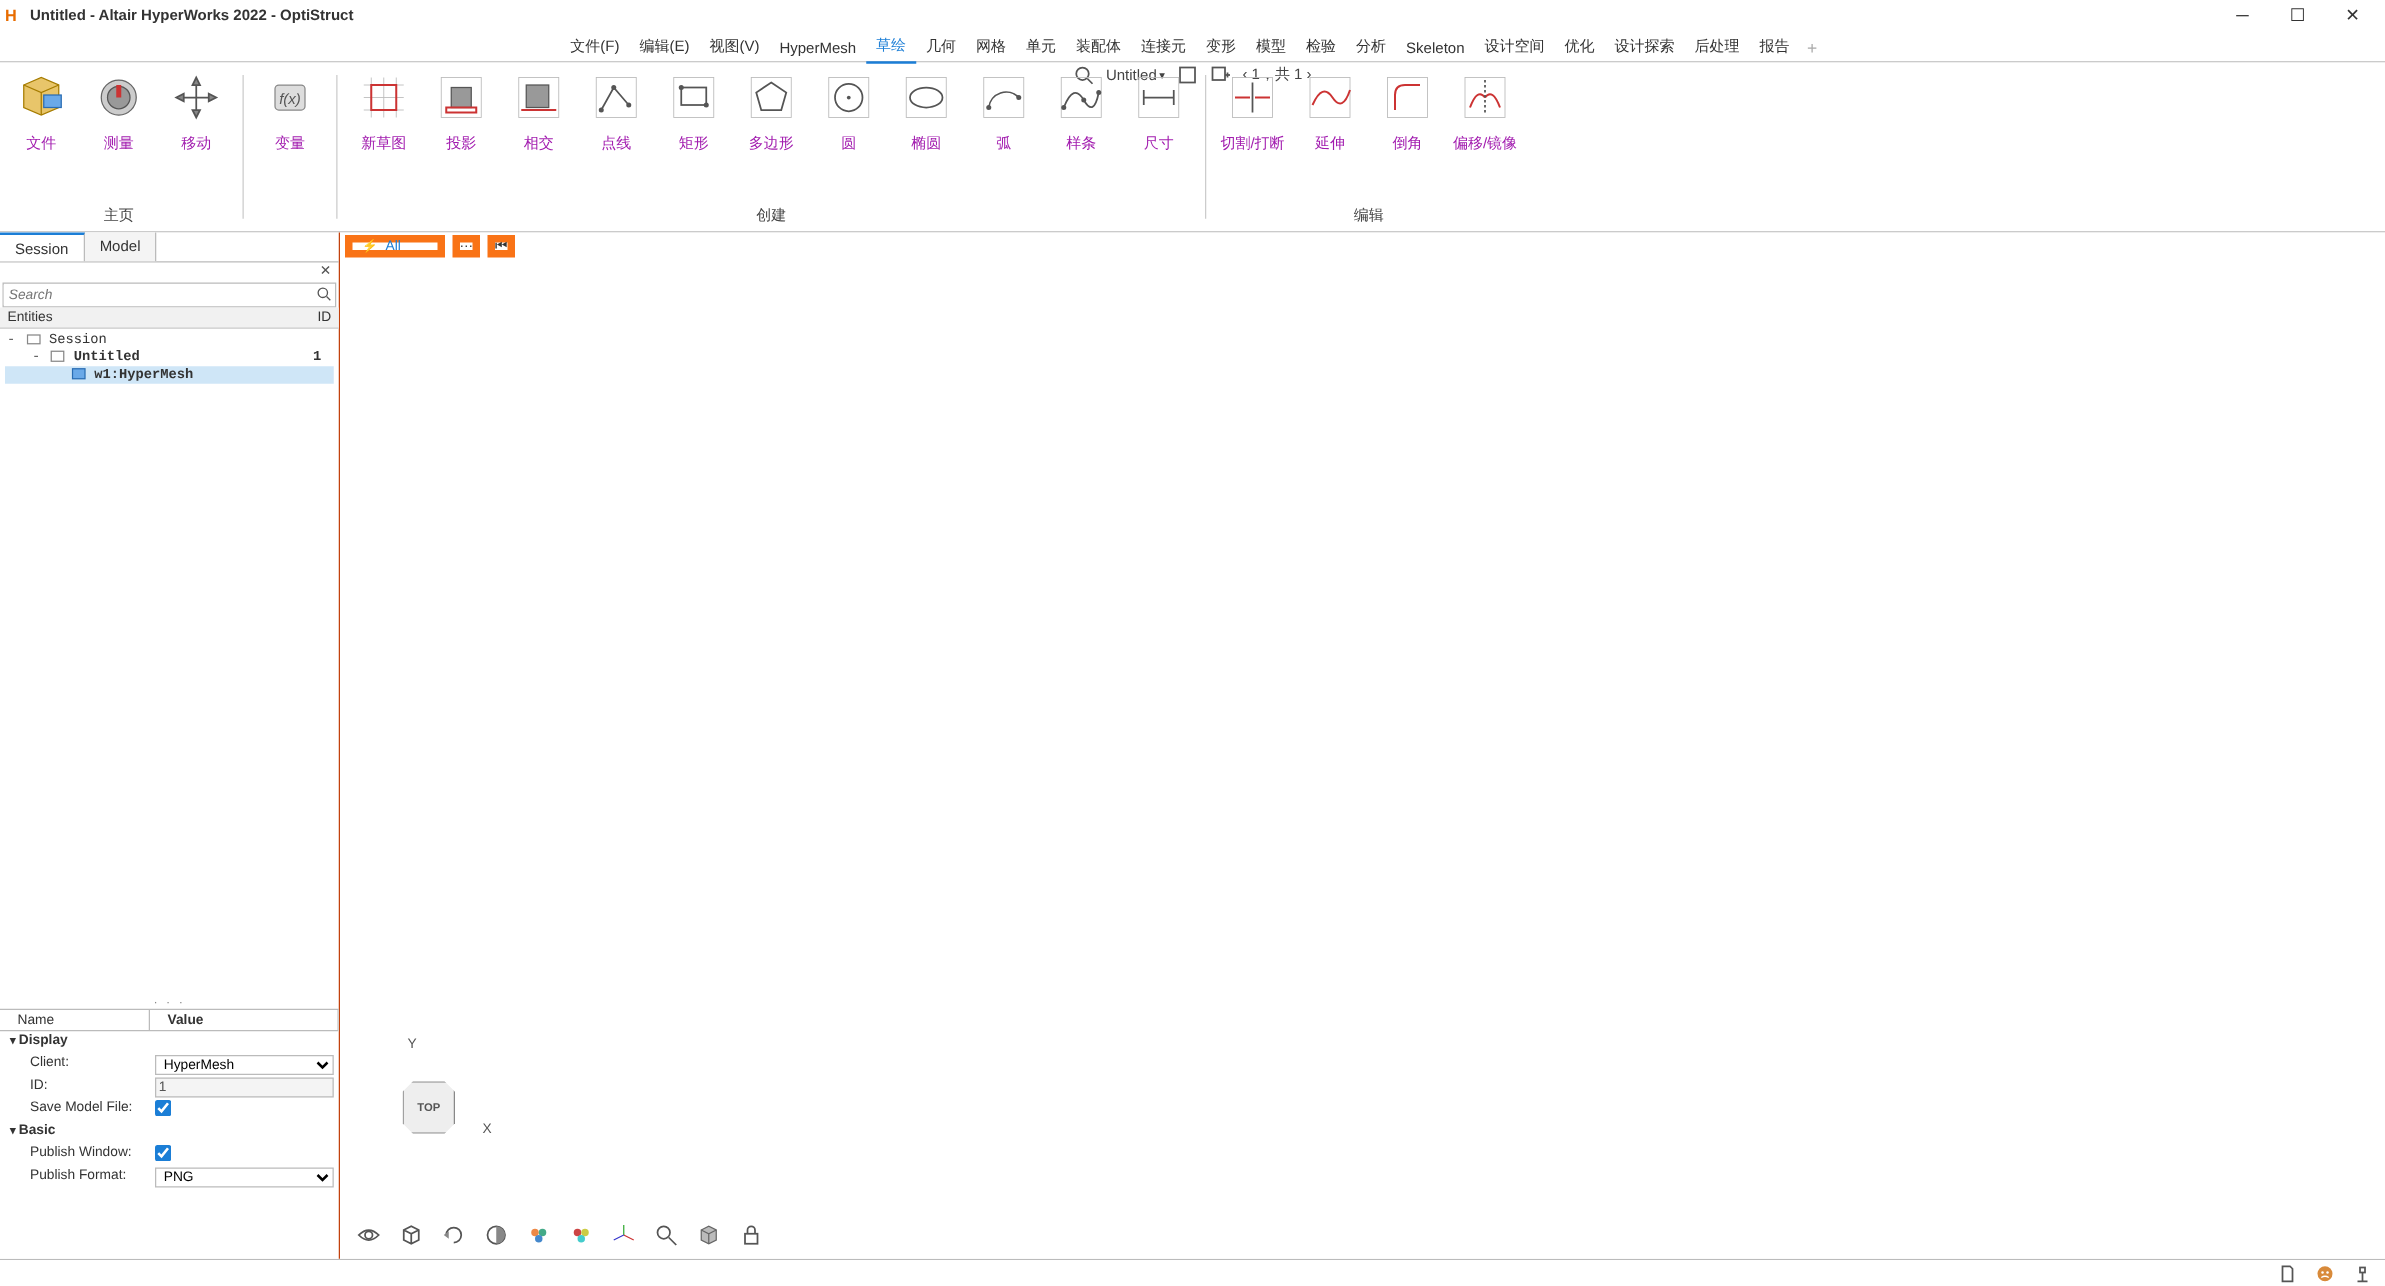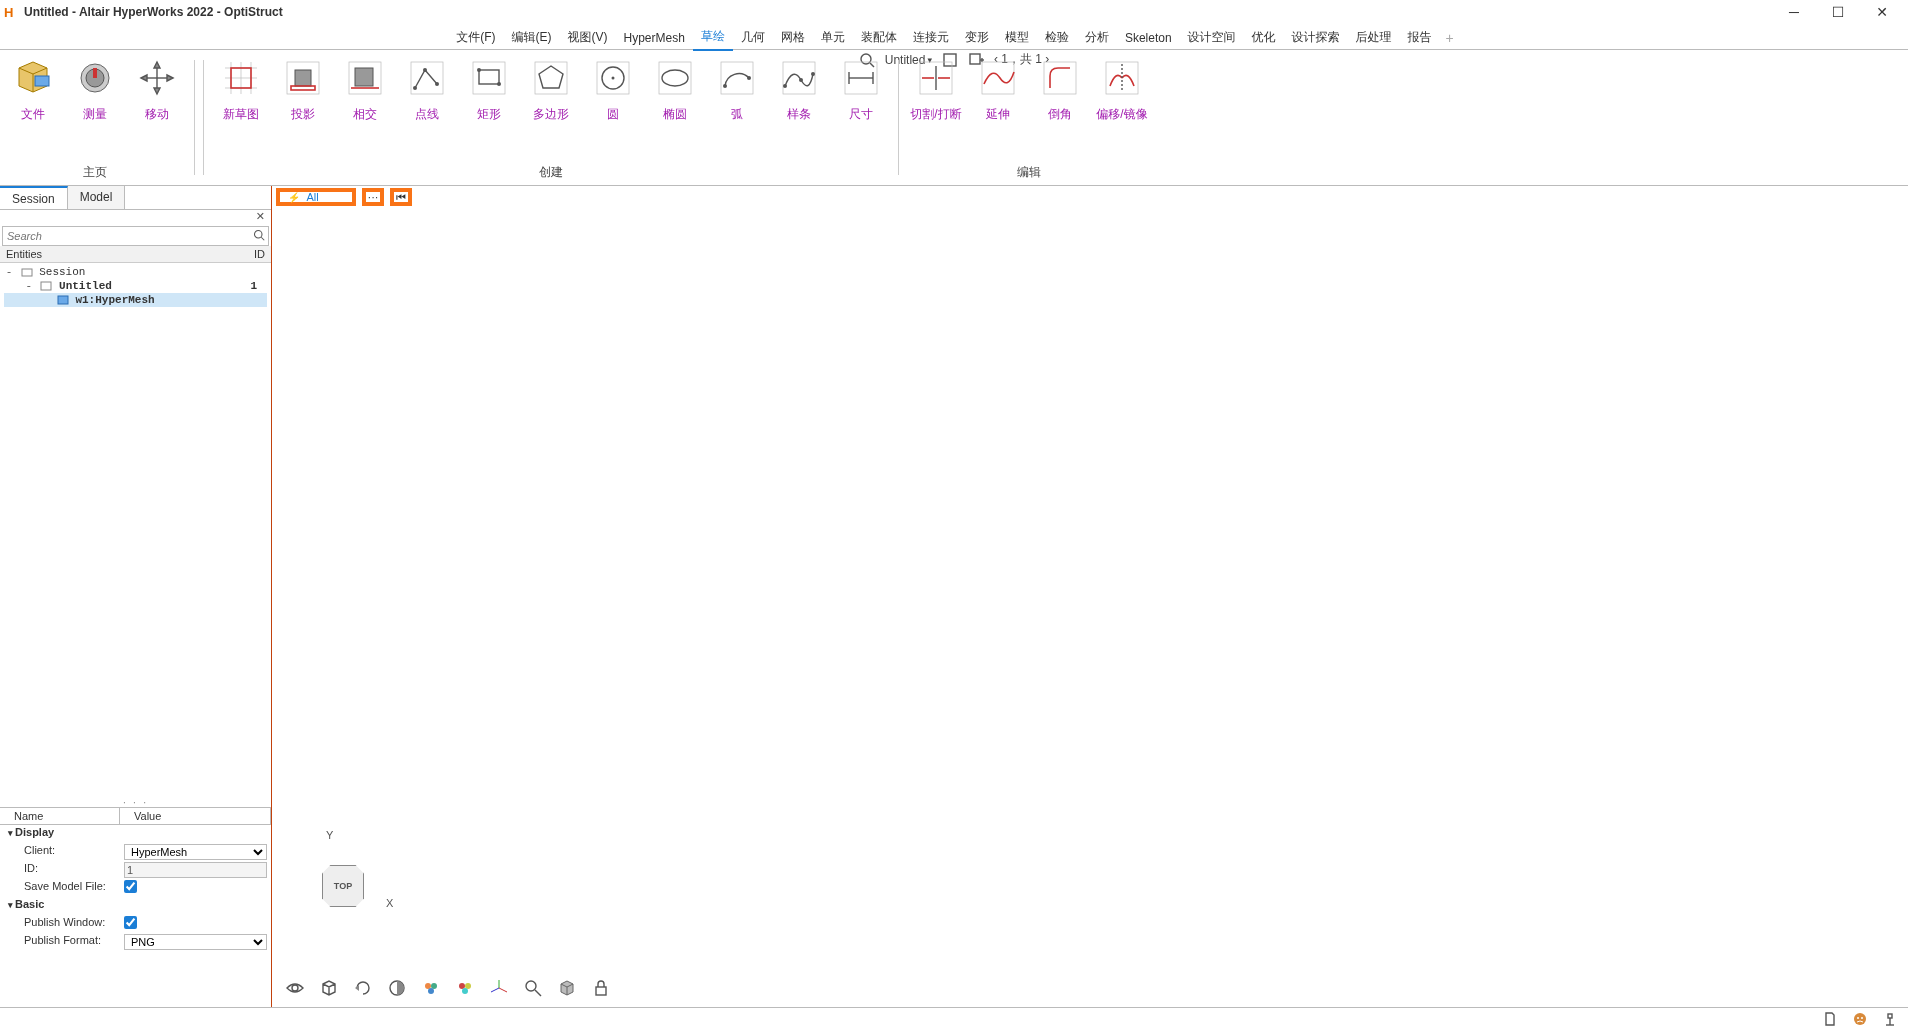--- a/index.html
+++ b/index.html
@@ -236,21 +236,21 @@
   .topbar-canvas {
     position: absolute;
     top: 0; left: 0;
     display: flex;
     gap: 6px;
     padding: 2px 4px;
   }
   .chip {
     display: flex;
     align-items: center;
-    border: 4px solid #f97316;
+    border: 6px solid #f97316;
     height: 18px;
     font-size: 11px;
     background: #fff;
   }
   .chip.all { padding: 0 20px 0 8px; color: #1b7ed6; cursor:pointer; width:80px; justify-content:flex-start; gap:6px;}
   .chip.all::before { content: "⚡"; font-size: 10px; color:#1b7ed6; }
   .chip.dots { width: 22px; justify-content: center; cursor:pointer;}
   .chip.back { width: 22px; justify-content: center; cursor:pointer;}
   .triad {
     position: absolute;
@@ -406,20 +406,34 @@
               </g>
             </svg>
         </div>
         <div class="ribbon-label">移动</div>
       </div>
     </div>
     <div class="group-label">主页</div>
   </div>
   <div class="ribbon-sep"></div>
 
+  <div class="ribbon-group">
+    <div class="items">
+      <div class="ribbon-btn">
+        <div class="ribbon-icon">
+          <svg viewBox="0 0 40 40">
+              <rect x="8" y="10" width="24" height="20" rx="3" fill="#ddd" stroke="#888"></rect>
+              <text x="20" y="25" font-size="12" font-style="italic" text-anchor="middle" fill="#555">f(x)</text>
+            </svg>
+        </div>
+        <div class="ribbon-label">变量</div>
+      </div>
+    </div>
+    <div class="group-label"></div>
+  </div>
   <div class="ribbon-sep"></div>
 
   <div class="ribbon-group">
     <div class="items">
       <div class="ribbon-btn">
         <div class="ribbon-icon">
           <svg viewBox="0 0 40 40">
               <g class="svg-grid">
                 <line x1="4" y1="10" x2="36" y2="10"></line>
                 <line x1="4" y1="20" x2="36" y2="20"></line>
@@ -649,21 +663,21 @@
             <rect x="1" y="1" width="10" height="8" fill="none" stroke="#888"></rect>
           </svg> <span class="bold">Untitled</span>        <span style="float:right;padding-right:10px;font-weight:bold;">1</span></div>
       <div class="tree-row sel">        <svg class="node-icon" viewBox="0 0 12 10">
             <rect x="1" y="1" width="10" height="8" fill="#6aa9e8" stroke="#2a6db3"></rect>
           </svg> <span class="bold">w1:HyperMesh</span></div>
     </div>
     <div class="drag-dots">· · ·</div>
     <div class="prop-table">
       <div class="prop-header">
         <div style="width:120px;">Name</div>
-        <div style="flex:1;">Value</div>
+        <div style="flex:1;font-weight:bold;">Value</div>
       </div>
       <div class="prop-row section">
           <div class="pname">Display</div>
           <div class="pval"></div>
         </div>
       <div class="prop-row">
         <div class="pname">Client:</div>
         <div class="pval"><select><option>HyperMesh</option></select></div>
       </div>
       <div class="prop-row">

